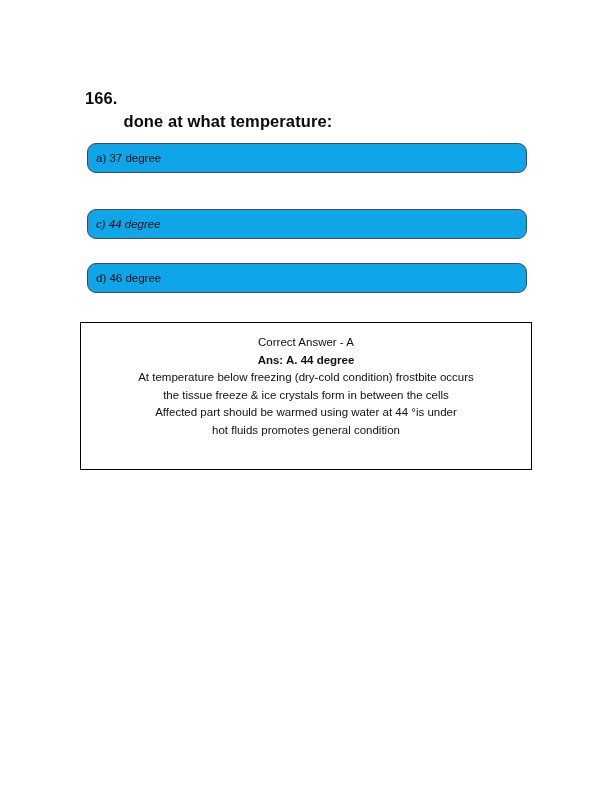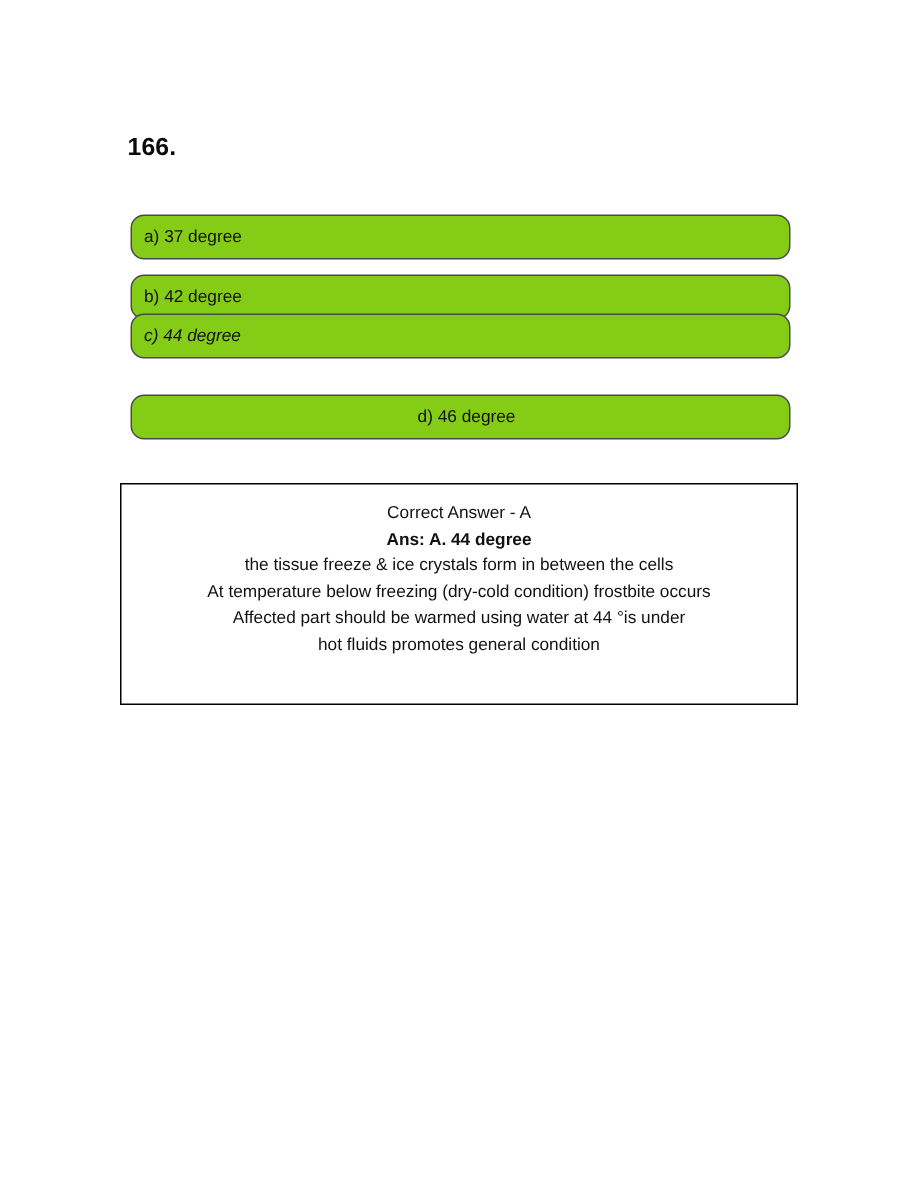--- a/index.html
+++ b/index.html
@@ -31,31 +31,31 @@
   .q-text { width: 390px; }
 
   
   .option {
     position: absolute;
     left: 87px;
     width: 440px;
     height: 30px;
     border: 1.3px solid #4a4a4a;
     border-radius: 9px;
-    background: #84cc16;
+    background: #0ea5e9;
     display: flex;
     align-items: center;
     padding-left: 8px;
     font-size: 11.5px;
     color: #111111;
   }
   .option-a { top: 143px; }
   .option-b { top: 183px; }
   .option-c { top: 209px; font-style: italic; }
-  .option-d { top: 263px; justify-content: center; }
+  .option-d { top: 263px; }
 
   
   .answer-box {
     position: absolute;
     left: 80px; top: 322px;
     width: 452px; height: 148px;
     border: 1.2px solid #000000;
     background: #ffffff;
     padding: 11px 8px 0 8px;
     font-size: 11.5px;
@@ -98,41 +98,39 @@
 </style>
 </head>
 <body>
 
 <div class="page">
 
   <div class="question">
     <span class="q-number">166.</span>
     <span class="q-text">
       <br>
+      <span>done at what temperature:</span>
     </span>
   </div>
 
   <div class="option option-a">
     <span>a) 37 degree</span>
-  </div>
-  <div class="option option-b">
-    <span>b) 42 degree</span>
   </div>
   <div class="option option-c">
     <span>c) 44 degree</span>
   </div>
   <div class="option option-d">
     <span>d) 46 degree</span>
   </div>
 
   <div class="answer-box">
     <div>Correct Answer - A</div>
     <div class="answer-line-bold">Ans: A. 44 degree</div>
+    <div>At temperature below freezing (dry-cold condition) frostbite occurs</div>
     <div>the tissue freeze &amp; ice crystals form in between the cells</div>
-    <div>At temperature below freezing (dry-cold condition) frostbite occurs</div>
     <div>Affected part should be warmed using water at 44 °is under</div>
     <div>hot fluids promotes general condition</div>
   </div>
 
   <div class="logo">
     <svg class="mascot" viewBox="0 0 27 34" xmlns="http://www.w3.org/2000/svg">
 
       <ellipse cx="13.5" cy="20" rx="9.8" ry="11" fill="#eebe92" stroke="#8a5134" stroke-width="0.7"></ellipse>
 
       <path d="M4 16 Q3 22 5 26 L7 18 Z" fill="#4a2a20"></path>

